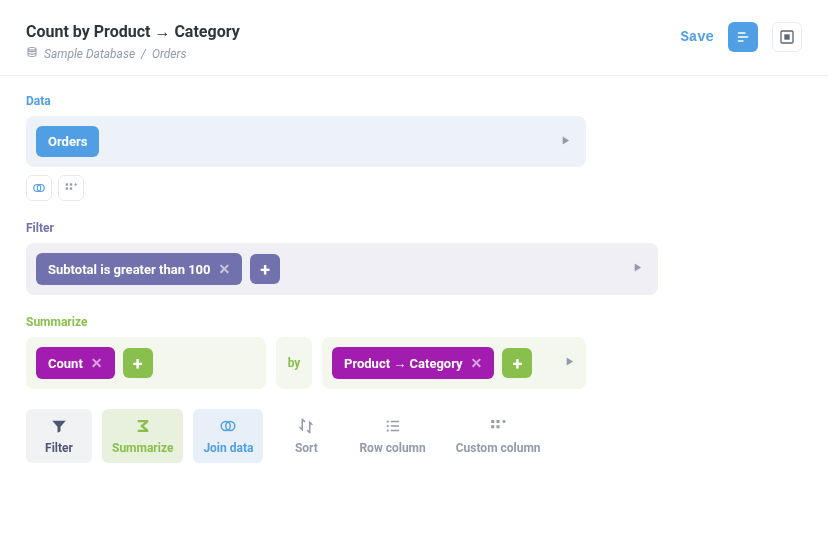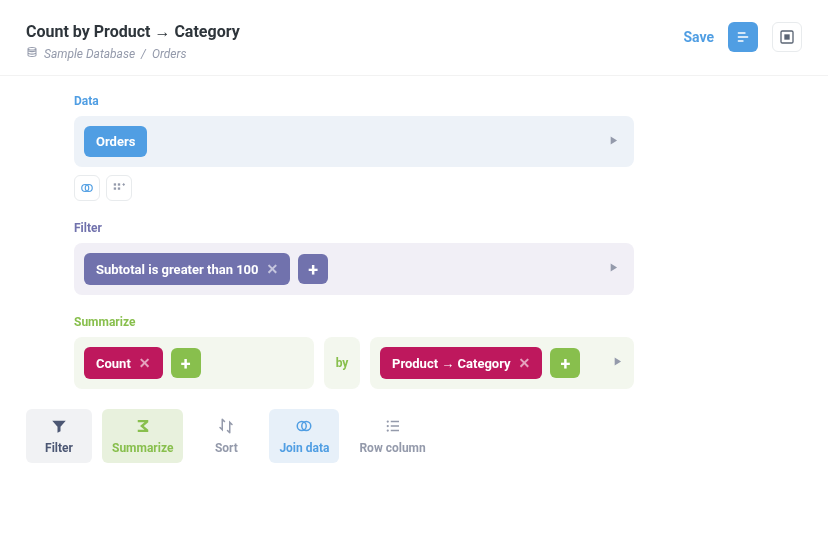--- a/index.html
+++ b/index.html
@@ -28,60 +28,61 @@
       font-size: 12px;
       color: #949aab;
       margin-top: 5px;
       font-style: italic;
     }
     .db-icon svg { width: 12px; height: 12px; fill: #949aab; }
     .header-actions {
       display: flex;
       align-items: center;
       gap: 14px;
+      font-family: Liberation Mono, monospace;
     }
     .save-link {
       color: #509ee3;
       font-weight: 700;
       font-size: 14px;
       cursor: pointer;
     }
     .icon-btn {
       width: 30px; height: 30px;
       border-radius: 6px;
       display: flex; align-items: center; justify-content: center;
       cursor: pointer;
     }
     .icon-btn.primary { background: #509ee3; }
     .icon-btn.primary svg { fill: #fff; }
     .icon-btn.ghost { background: #fff; border: 1px solid #e8ebed; }
     .icon-btn.ghost svg { fill: #5b6574; }
 
     .body { padding: 18px 26px; }
 
-    .section { margin-bottom: 20px; margin-left: 48px; }
+    .section { margin-bottom: 20px; }
     .section-label {
       font-size: 12px;
       font-weight: 700;
       margin-bottom: 8px;
     }
     .section-label.data { color: #509ee3; }
     .section-label.filter { color: #7172ad; }
     .section-label.summarize { color: #88bf4d; }
 
     .bar {
       border-radius: 8px;
       padding: 10px;
       display: flex;
       align-items: center;
       gap: 8px;
       position: relative;
     }
     .bar.data { background: #edf2f8; width: 560px; }
-    .bar.filter { background: #f1eff6; width: 560px; }
+    .bar.filter { background: #f1eff6; width: 632px; }
 
     .sum-row { display:flex; align-items:stretch; gap:10px; width:560px;}
     .sum-cell { background:#f3f7ee; border-radius:8px; padding:10px; display:flex; align-items:center; gap:8px; }
     .sum-cell.left{ width:240px; }
     .sum-cell.by { width:36px; justify-content:center; color:#88bf4d; font-weight:700; font-size:12px; padding:10px 0;}
     .sum-cell.right{ flex:1; }
 
     .play {
       position: absolute;
       right: 14px; top: 50%; transform: translateY(-50%);
@@ -95,21 +96,21 @@
       font-size: 13px;
       font-weight: 700;
       color: #fff;
       display: inline-flex;
       align-items: center;
       gap: 8px;
       cursor: pointer;
     }
     .chip.blue { background: #509ee3; }
     .chip.purple { background: #7172ad; }
-    .chip.green { background: #be185d; }
+    .chip.green { background: #a21caf; }
     .chip .x { opacity: .6; font-weight:700; font-size:14px; }
     .plus-btn {
       width: 30px; height: 30px;
       border-radius: 6px;
       display:flex; align-items:center; justify-content:center;
       color:#fff; font-size:18px; font-weight:700;
       cursor:pointer;
     }
     .plus-btn.purple { background:#7172ad; }
     .plus-btn.green { background:#88bf4d; }
@@ -281,40 +282,50 @@
           <path d="M3 5h18l-7 8v6l-4 2v-8z"></path>
         </svg>
       <span>Filter</span>
     </div>
     <div class="action-box summarize">
       <svg viewBox="0 0 24 24">
           <path d="M5 4h14v3l-6 5 6 5v3H5v-3h9l-6-5 6-5H5z"></path>
         </svg>
       <span>Summarize</span>
     </div>
-    <div class="action-box plain">
-      <svg viewBox="0 0 24 24">
-          <path d="M7 3v14l-3-3M7 3l3 3M17 21V7l3 3M17 21l-3-3" stroke="#949aab" stroke-width="2" fill="none" stroke-linecap="round"></path>
-        </svg>
-      <span>Sort</span>
-    </div>
     <div class="action-box join">
       <svg viewBox="0 0 24 24">
           <circle cx="9" cy="12" r="6" fill="none" stroke="#509ee3" stroke-width="2"></circle>
           <circle cx="15" cy="12" r="6" fill="none" stroke="#509ee3" stroke-width="2"></circle>
         </svg>
       <span>Join data</span>
+    </div>
+    <div class="action-box plain">
+      <svg viewBox="0 0 24 24">
+          <path d="M7 3v14l-3-3M7 3l3 3M17 21V7l3 3M17 21l-3-3" stroke="#949aab" stroke-width="2" fill="none" stroke-linecap="round"></path>
+        </svg>
+      <span>Sort</span>
     </div>
     <div class="action-box plain">
       <svg viewBox="0 0 24 24">
           <circle cx="5" cy="6" r="1.5"></circle>
           <rect x="9" y="5" width="11" height="2"></rect>
           <circle cx="5" cy="12" r="1.5"></circle>
           <rect x="9" y="11" width="11" height="2"></rect>
           <circle cx="5" cy="18" r="1.5"></circle>
           <rect x="9" y="17" width="11" height="2"></rect>
         </svg>
       <span>Row column</span>
     </div>
+    <div class="action-box plain">
+      <svg viewBox="0 0 24 24">
+          <rect x="3" y="4" width="4" height="4"></rect>
+          <rect x="10" y="4" width="4" height="4"></rect>
+          <rect x="3" y="11" width="4" height="4"></rect>
+          <rect x="10" y="11" width="4" height="4"></rect>
+          <path d="M18 6h4M20 4v4" stroke="#949aab" stroke-width="2"></path>
+        </svg>
+      <span>Custom column</span>
+    </div>
   </div>
 
 
 </div>
 
 </body></html>

